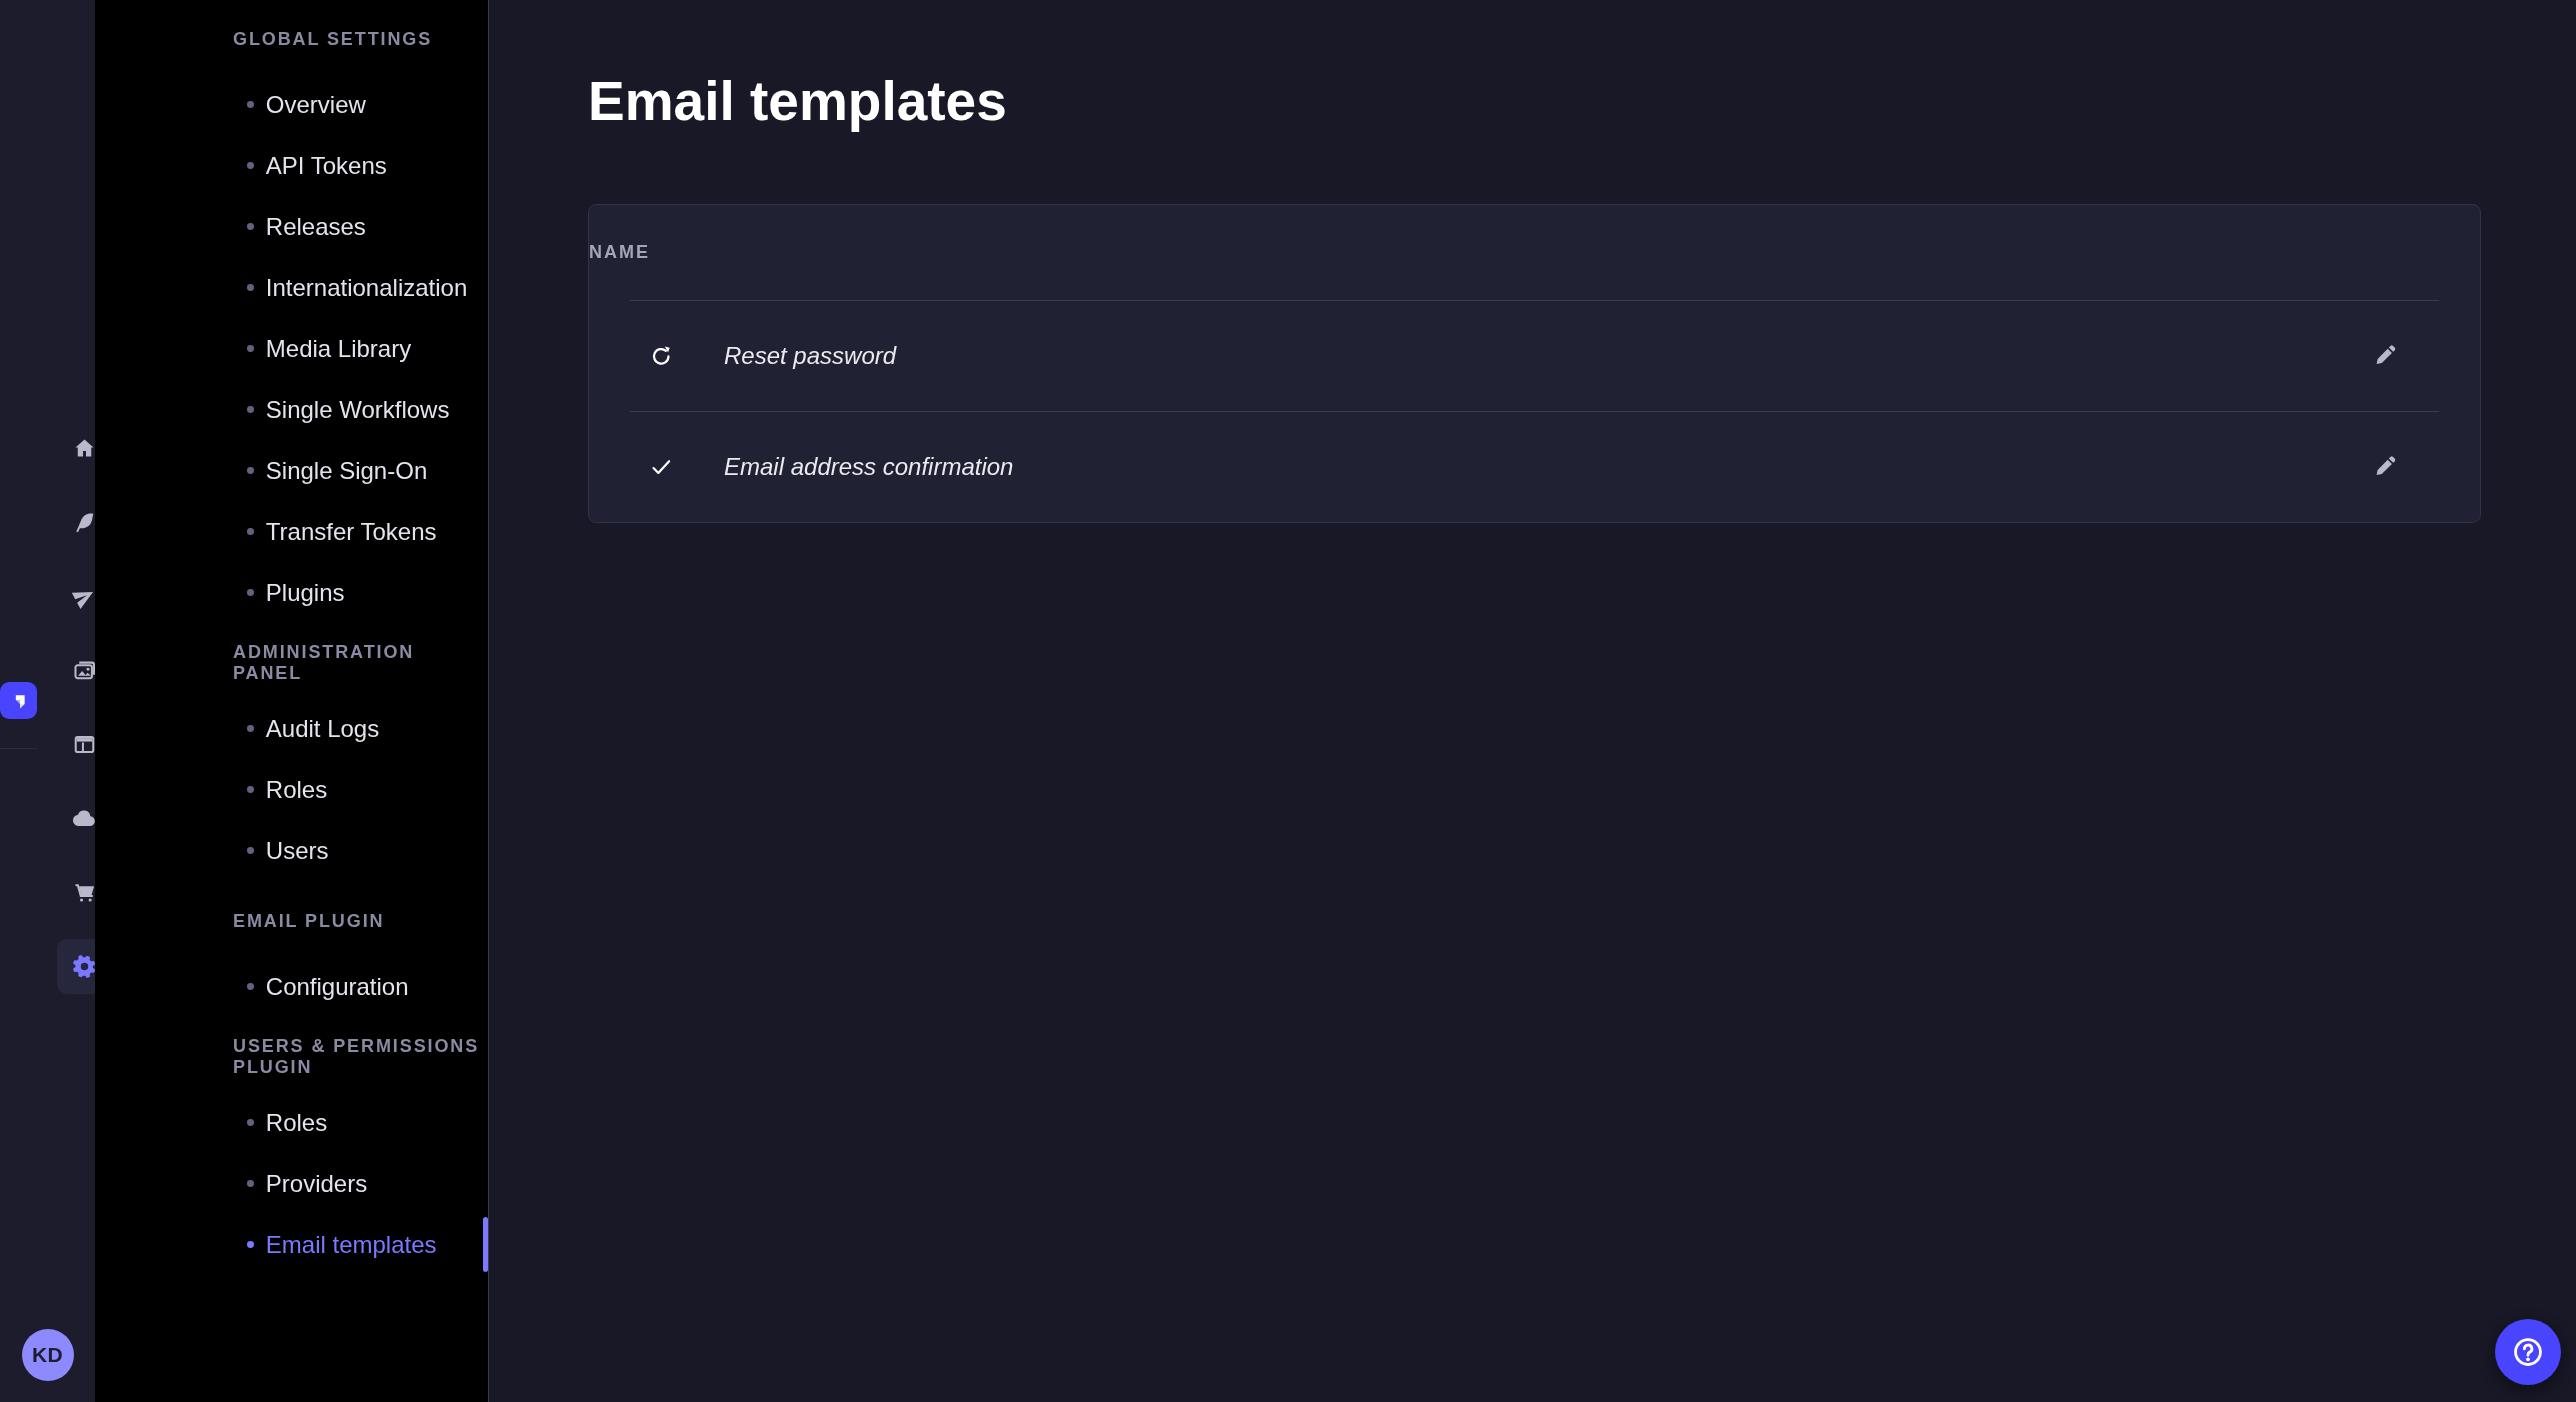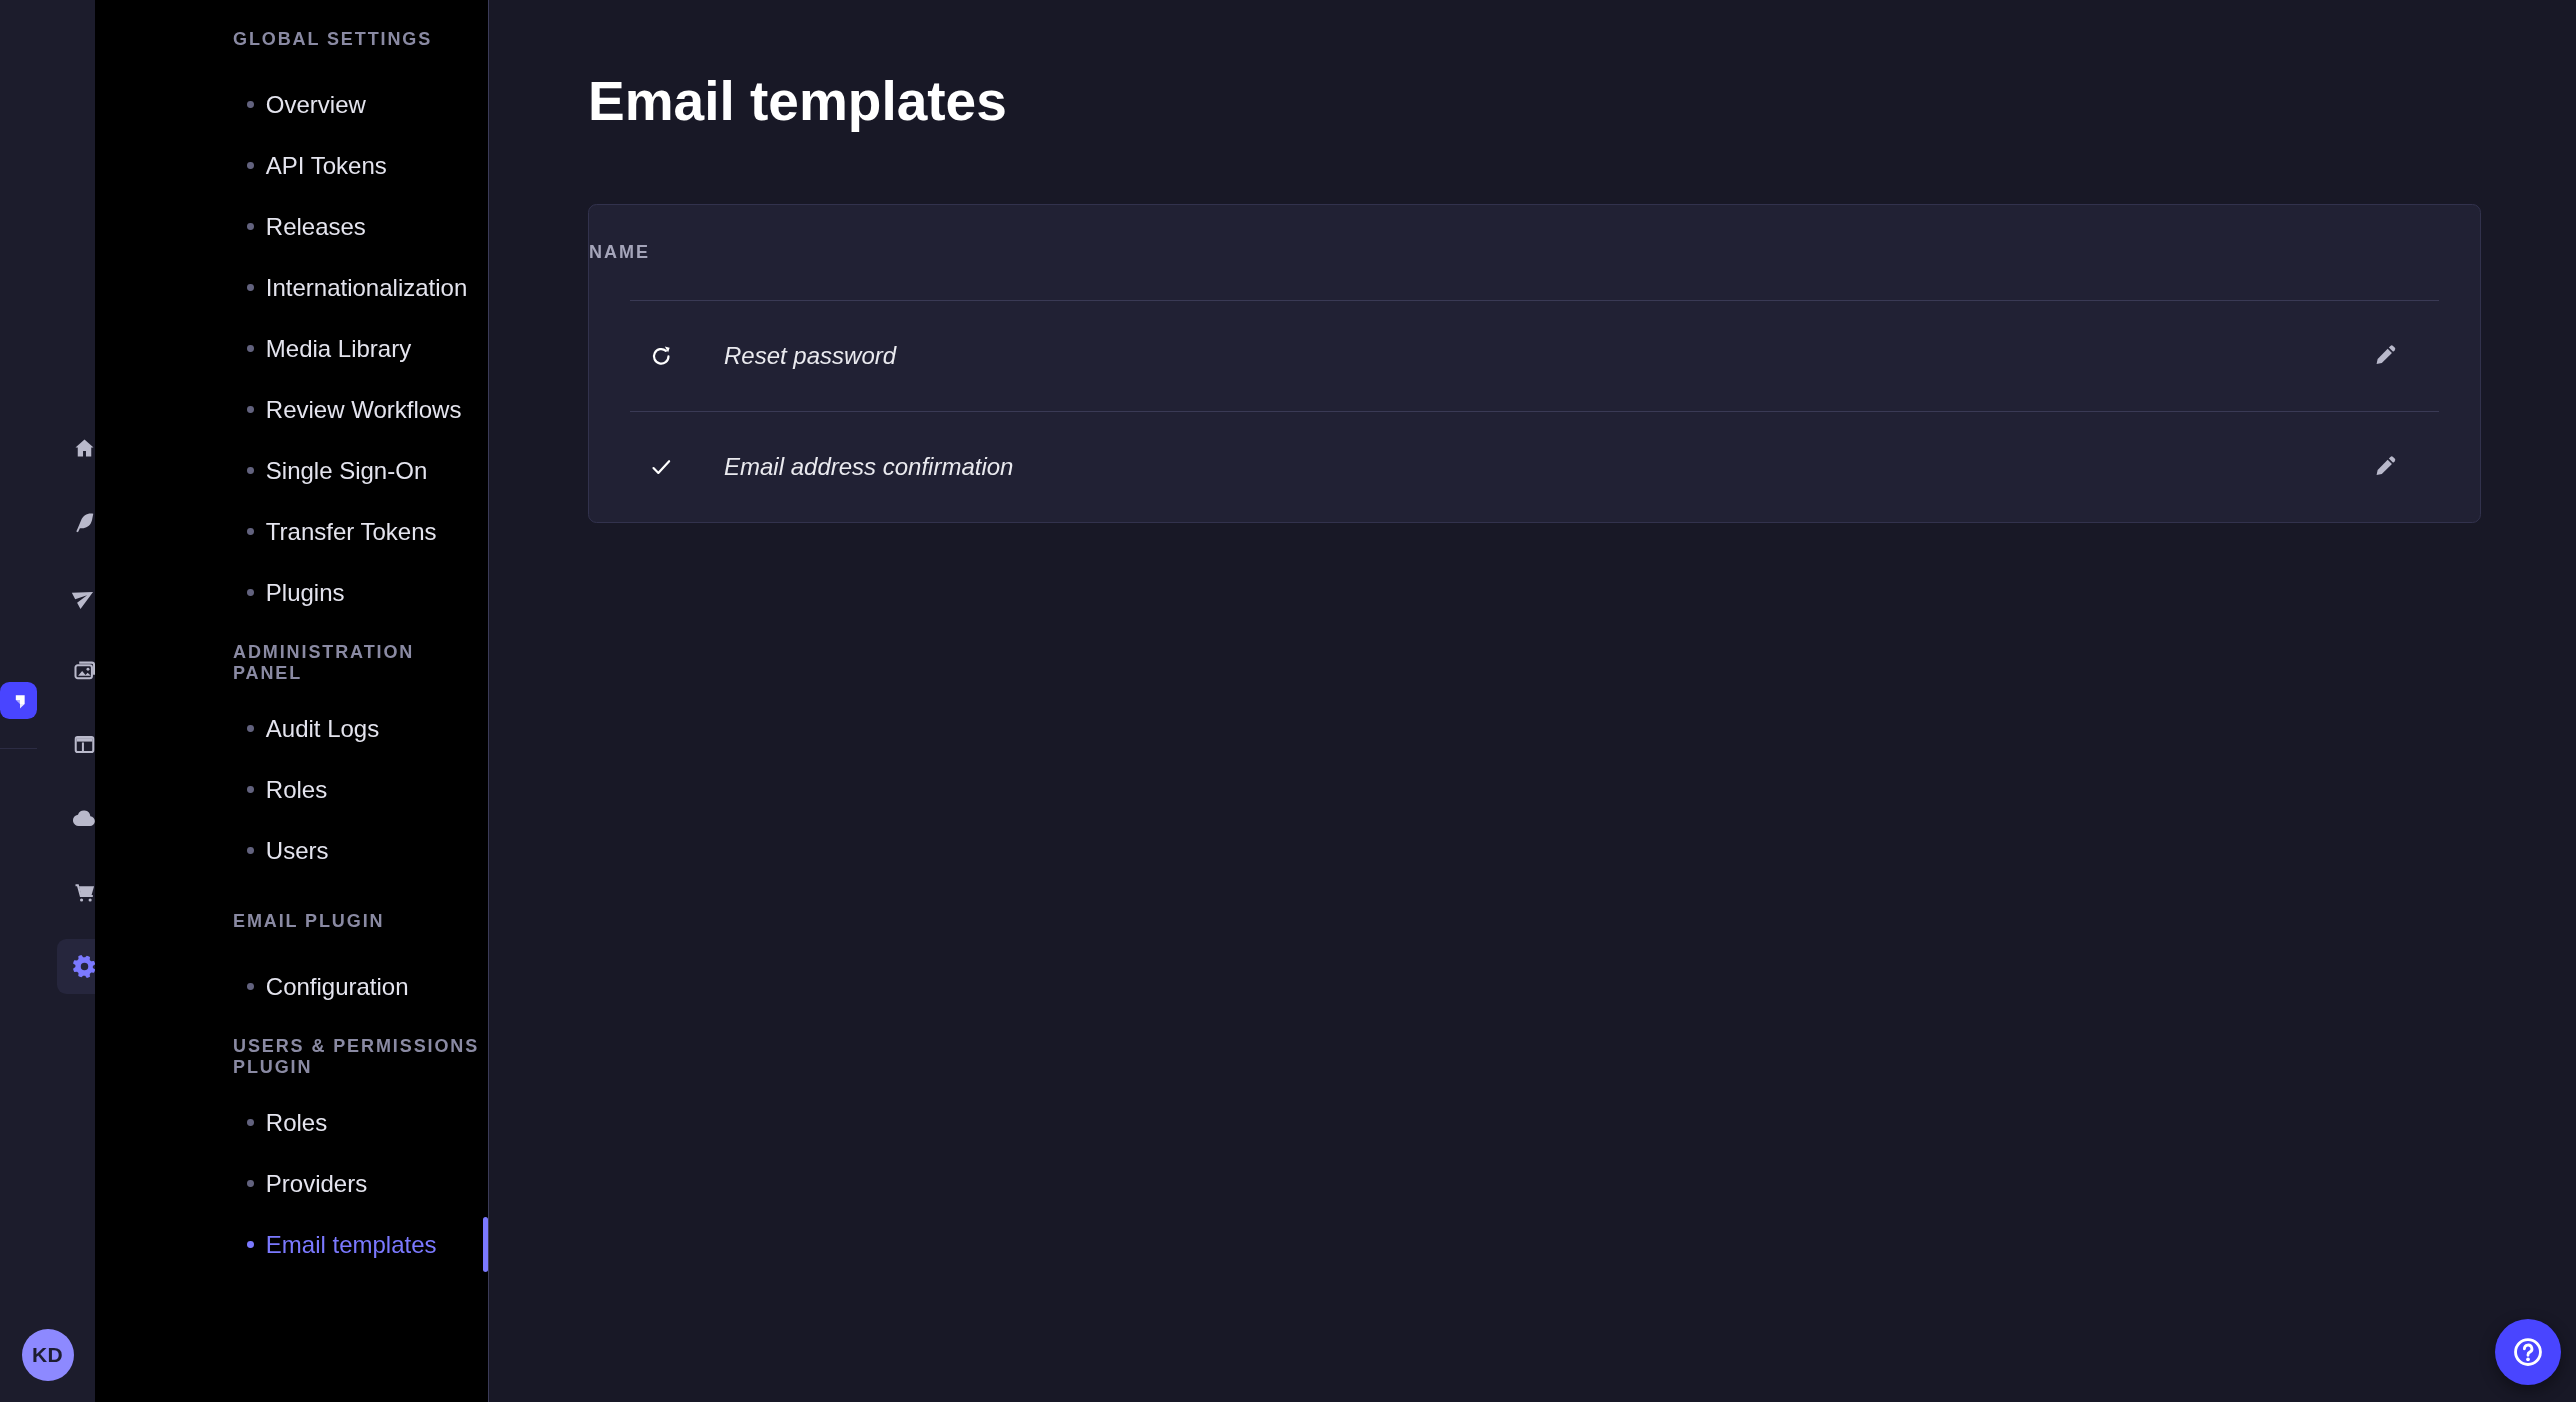--- a/index.html
+++ b/index.html
@@ -172,21 +172,21 @@
         <div class="sn-item">
           <span class="sn-bullet"></span>
           <span>Internationalization</span>
         </div>
         <div class="sn-item">
           <span class="sn-bullet"></span>
           <span>Media Library</span>
         </div>
         <div class="sn-item">
           <span class="sn-bullet"></span>
-          <span>Review Workflows</span>
+          <span>Single Workflows</span>
         </div>
         <div class="sn-item">
           <span class="sn-bullet"></span>
           <span>Single Sign-On</span>
         </div>
         <div class="sn-item">
           <span class="sn-bullet"></span>
           <span>Transfer Tokens</span>
         </div>
         <div class="sn-item">

